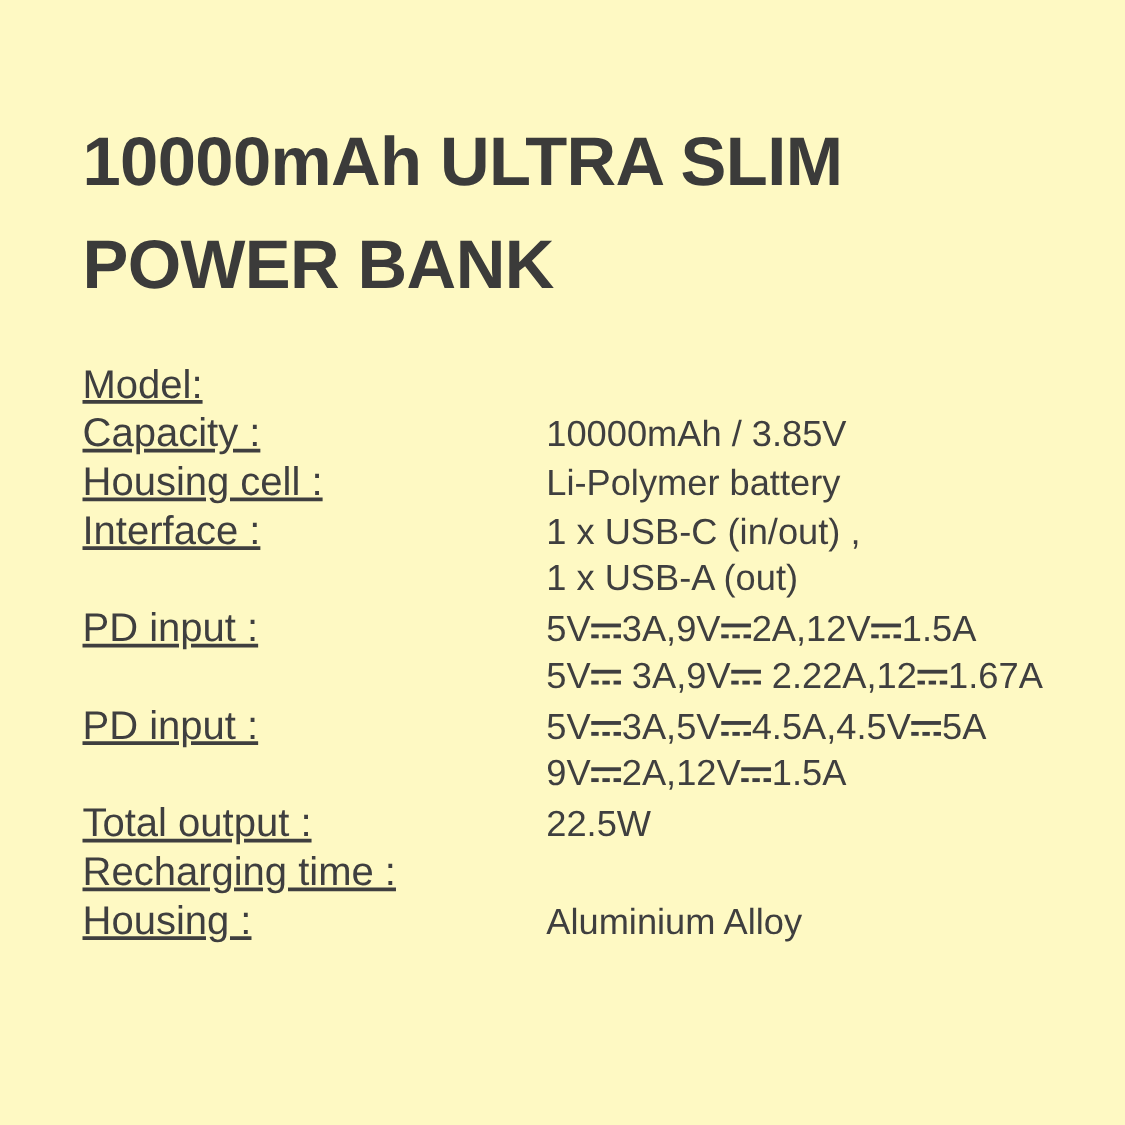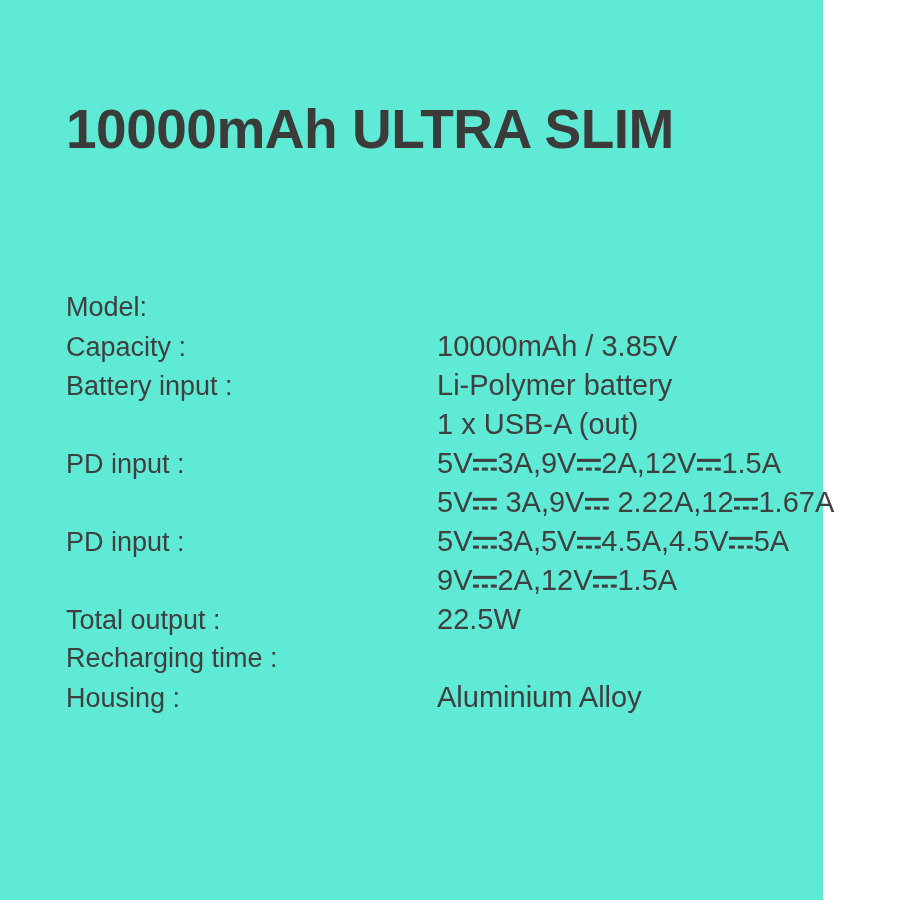--- a/index.html
+++ b/index.html
@@ -8,23 +8,23 @@
   }
   body {
     width: 900px;
     height: 900px;
     background: #ffffff;
     font-family: "Liberation Sans", sans-serif;
     overflow: hidden;
   }
   .page {
     position: relative;
-    width: 823px;
+    width: 900px;
     height: 900px;
-    background: #5eead4;
+    background: #fef9c3;
   }
 
   
   .title-block {
     position: absolute;
     left: 66px;
     top: 88px;
     width: 800px;
   }
   .title-line {
@@ -44,24 +44,25 @@
     width: 820px;
   }
   .spec-row {
     display: flex;
     align-items: baseline;
     height: 39px;
   }
   .spec-label {
     width: 371px;
     flex: 0 0 371px;
-    font-size: 27px;
+    font-size: 32px;
     line-height: 39px;
     color: #3f3f3f;
     white-space: nowrap;
+    text-decoration: underline;
   }
   .spec-value {
     flex: 1 1 auto;
     font-size: 29px;
     line-height: 39px;
     color: #3f3f3f;
     white-space: nowrap;
   }
 
   
@@ -79,33 +80,38 @@
     overflow: visible;
   }
 </style>
 </head>
 <body>
 
 <div class="page">
 
   <div class="title-block">
     <div class="title-line">10000mAh ULTRA SLIM</div>
+    <div class="title-line">POWER BANK</div>
   </div>
 
   <div class="spec-table">
       <div class="spec-row">
         <div class="spec-label">Model:</div>
       </div>
       <div class="spec-row">
         <div class="spec-label">Capacity :</div>
         <div class="spec-value"><span>10000mAh / 3.85V</span></div>
       </div>
       <div class="spec-row">
-        <div class="spec-label">Battery input :</div>
+        <div class="spec-label">Housing cell :</div>
         <div class="spec-value"><span>Li-Polymer battery</span></div>
+      </div>
+      <div class="spec-row">
+        <div class="spec-label">Interface :</div>
+        <div class="spec-value"><span>1 x USB-C (in/out) ,</span></div>
       </div>
       <div class="spec-row">
         <div class="spec-label"></div>
         <div class="spec-value"><span>1 x USB-A (out)</span></div>
       </div>
       <div class="spec-row">
         <div class="spec-label">PD input :</div>
         <div class="spec-value"><span>5V</span><span class="dc-sym"><svg viewBox="0 0 24 14" preserveAspectRatio="none" aria-hidden="true">
               <rect x="0" y="2.2" width="24" height="2.4" fill="currentColor"></rect>
               <rect x="0" y="9.0" width="6" height="2.4" fill="currentColor"></rect>

